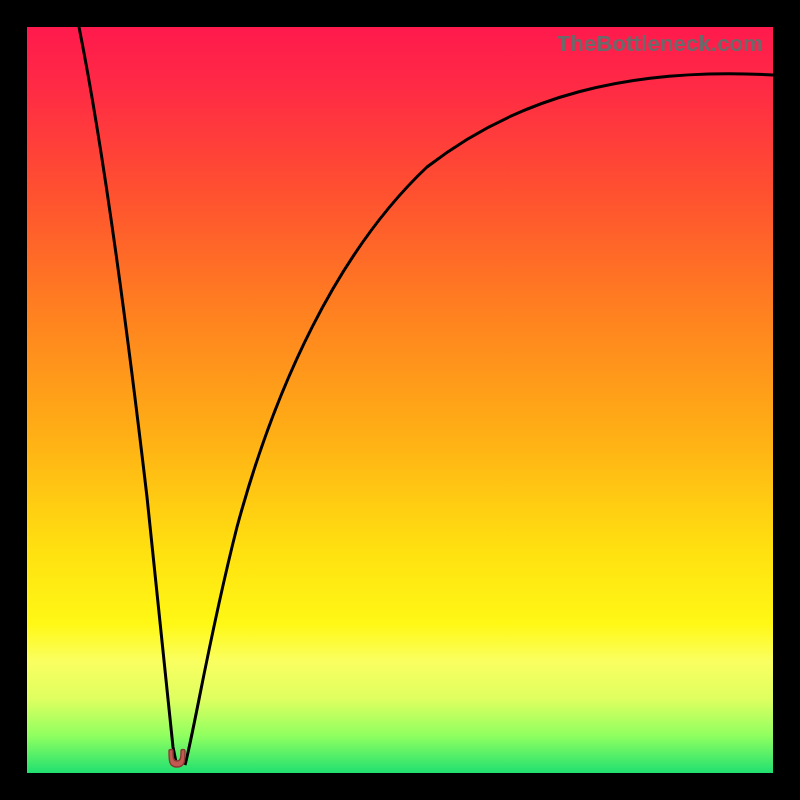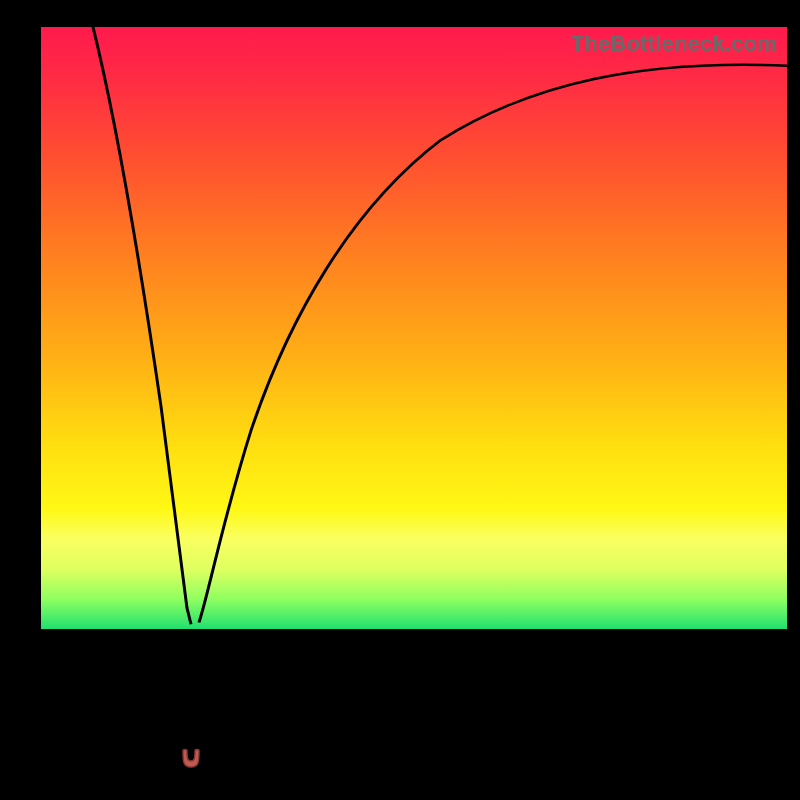--- a/index.html
+++ b/index.html
@@ -12,24 +12,24 @@
     font-family: Arial, Helvetica, sans-serif;
   }
   .outer {
     position: relative;
     width: 800px;
     height: 800px;
     background: #000;
   }
   .plot-area {
     position: absolute;
-    left: 41px;
+    left: 27px;
     top: 27px;
     width: 746px;
-    height: 602px;
+    height: 746px;
     background: linear-gradient(
       to bottom,
       #ff1a4d 0%,
       #ff2a45 8%,
       #ff5030 22%,
       #ff8020 38%,
       #ffb015 55%,
       #ffe010 70%,
       #fff815 80%,
       #faff60 85%,

